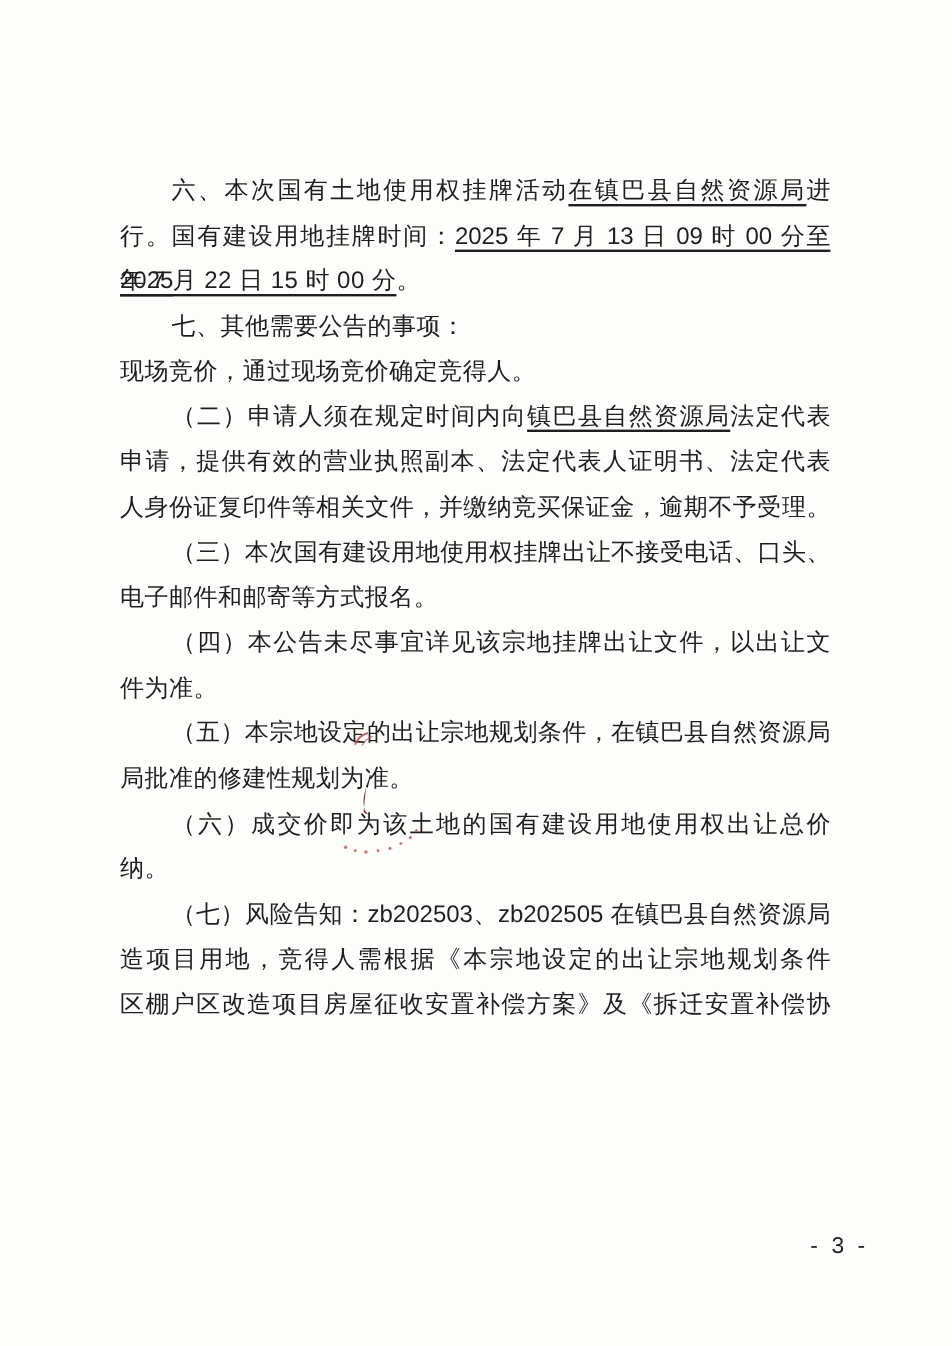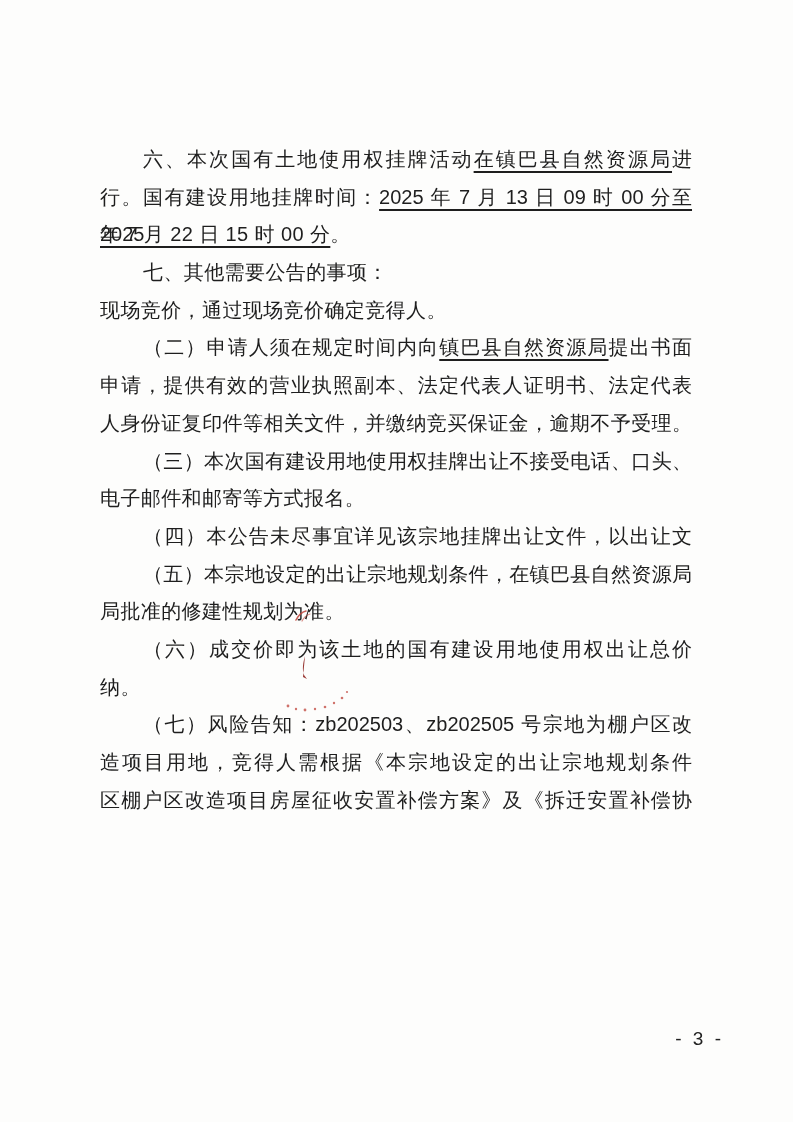--- a/index.html
+++ b/index.html
@@ -70,41 +70,42 @@
         <div class="line fill"><span>行。国有建设用地挂牌时间：</span><span class="u">2025 年 7 月 13 日 09 时 00 分至 2025</span></div>
         <div class="line"><span class="u">年 7 月 22 日 15 时 00 分</span><span>。</span></div>
       </div>
       <div class="para">
         <div class="line indent"><span>七、其他需要公告的事项：</span></div>
       </div>
       <div class="para">
         <div class="line"><span>现场竞价，通过现场竞价确定竞得人。</span></div>
       </div>
       <div class="para">
-        <div class="line fill indent"><span>（二）申请人须在规定时间内向</span><span class="u">镇巴县自然资源局</span><span>提出书面</span></div>
+        <div class="line fill indent"><span>（二）申请人须在规定时间内向</span><span class="u">镇巴县自然资源局</span><span>法定代表</span></div>
         <div class="line fill"><span>申请，提供有效的营业执照副本、法定代表人证明书、法定代表</span></div>
         <div class="line fill"><span>人身份证复印件等相关文件，并缴纳竞买保证金，逾期不予受理。</span></div>
       </div>
       <div class="para">
         <div class="line fill indent"><span>（三）本次国有建设用地使用权挂牌出让不接受电话、口头、</span></div>
         <div class="line"><span>电子邮件和邮寄等方式报名。</span></div>
       </div>
       <div class="para">
         <div class="line fill indent"><span>（四）本公告未尽事宜详见该宗地挂牌出让文件，以出让文</span></div>
+        <div class="line"><span>件为准。</span></div>
       </div>
       <div class="para">
         <div class="line fill indent"><span>（五）本宗地设定的出让宗地规划条件，在镇巴县自然资源局</span></div>
         <div class="line"><span>局批准的修建性规划为准。</span></div>
       </div>
       <div class="para">
         <div class="line fill indent"><span>（六）成交价即为该土地的国有建设用地使用权出让总价</span></div>
         <div class="line"><span>纳。</span></div>
       </div>
       <div class="para">
-        <div class="line fill indent"><span>（七）风险告知：zb202503、zb202505 号宗地为棚户区改</span></div>
+        <div class="line fill indent"><span>（七）风险告知：zb202503、zb202505 在镇巴县自然资源局</span></div>
         <div class="line fill"><span>造项目用地，竞得人需根据《本宗地设定的出让宗地规划条件</span></div>
         <div class="line fill"><span>区棚户区改造项目房屋征收安置补偿方案》及《拆迁安置补偿协</span></div>
       </div>
     </div>
 
   <svg class="red-mark red-mark-1" width="20" height="16" viewBox="0 0 20 16">
     <path d="M3 12 C6 6, 9 4, 13 3" stroke="#c0443b" stroke-width="1.6" fill="none" stroke-linecap="round"></path>
     <path d="M9 13 C11 9, 14 7, 17 6" stroke="#c0443b" stroke-width="1.2" fill="none" stroke-linecap="round" opacity="0.7"></path>
   </svg>
   <svg class="red-mark red-mark-2" width="12" height="26" viewBox="0 0 12 26">

